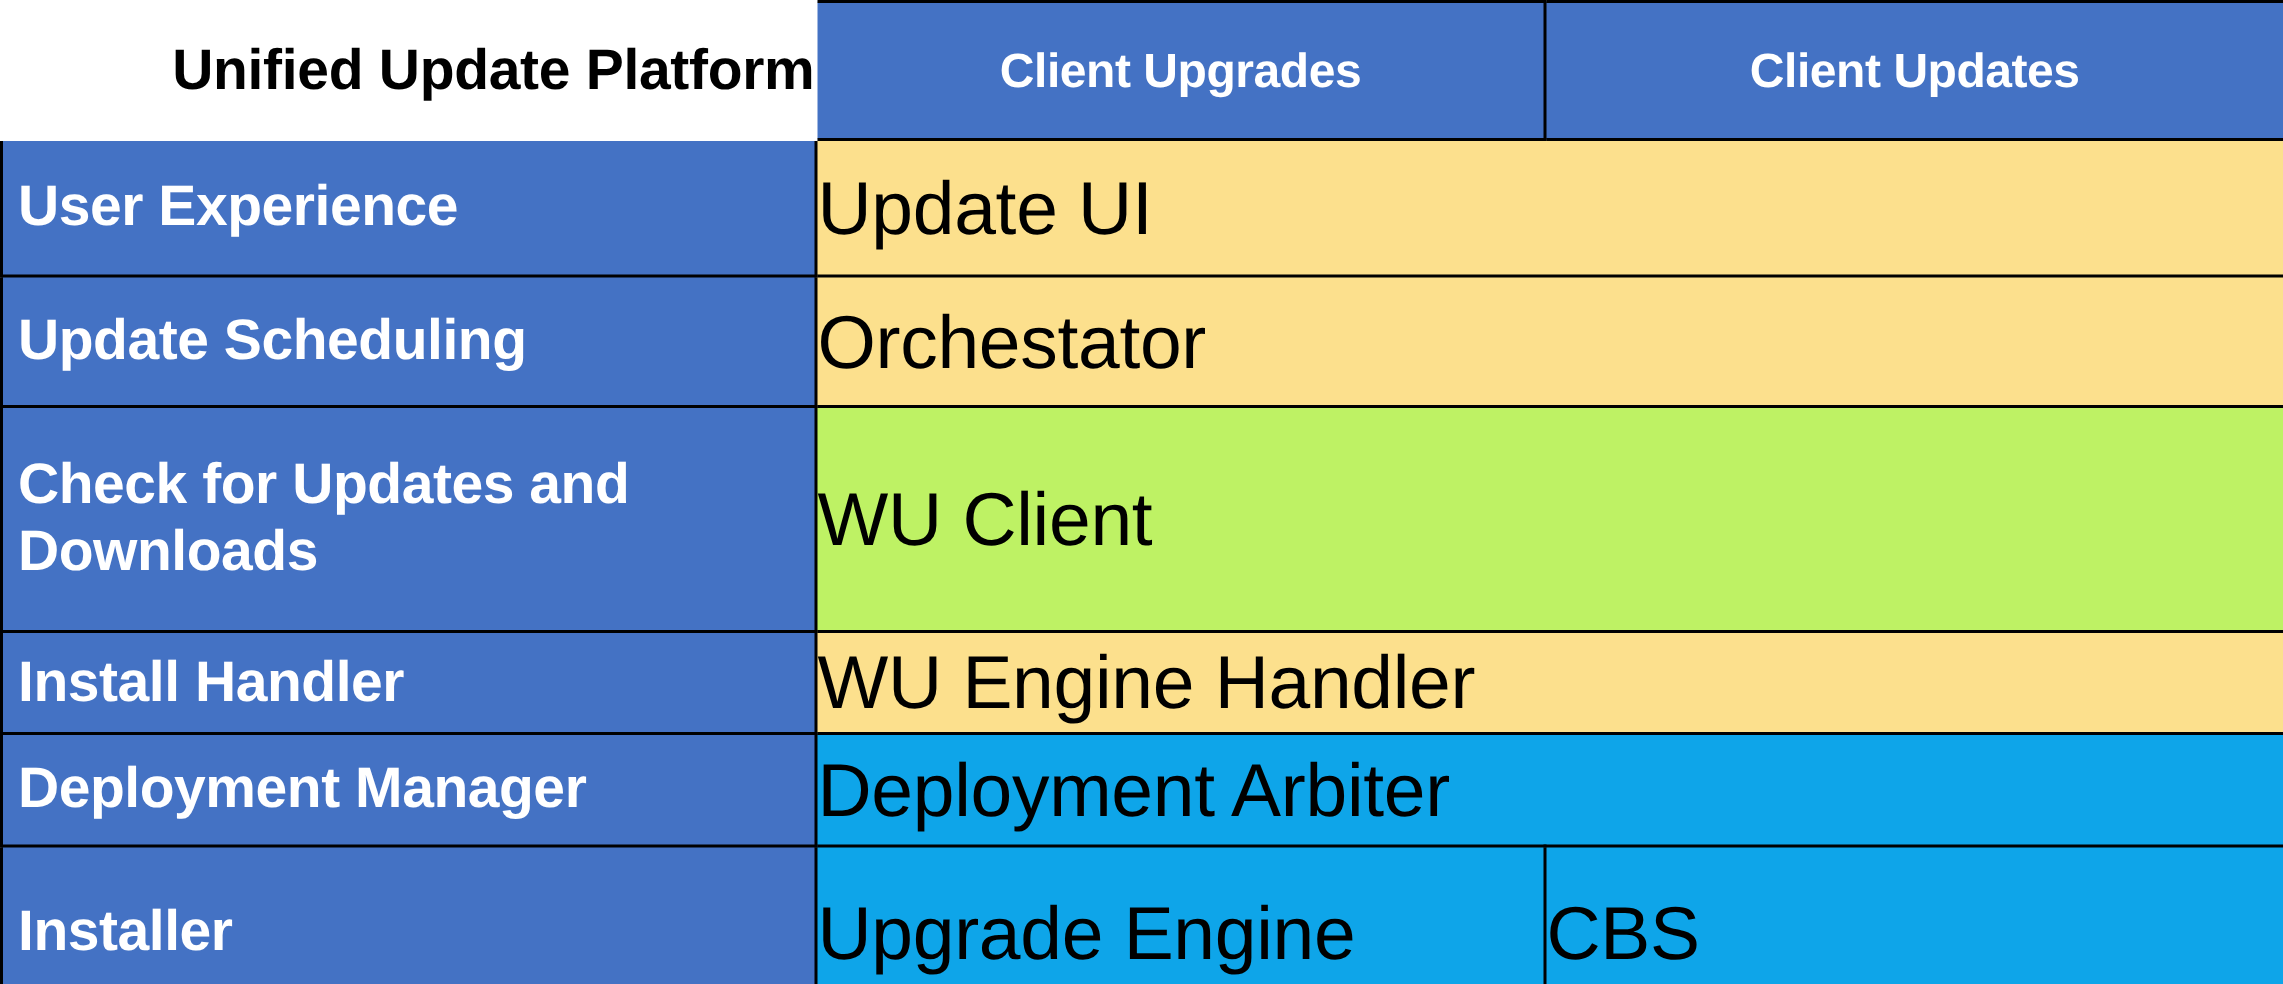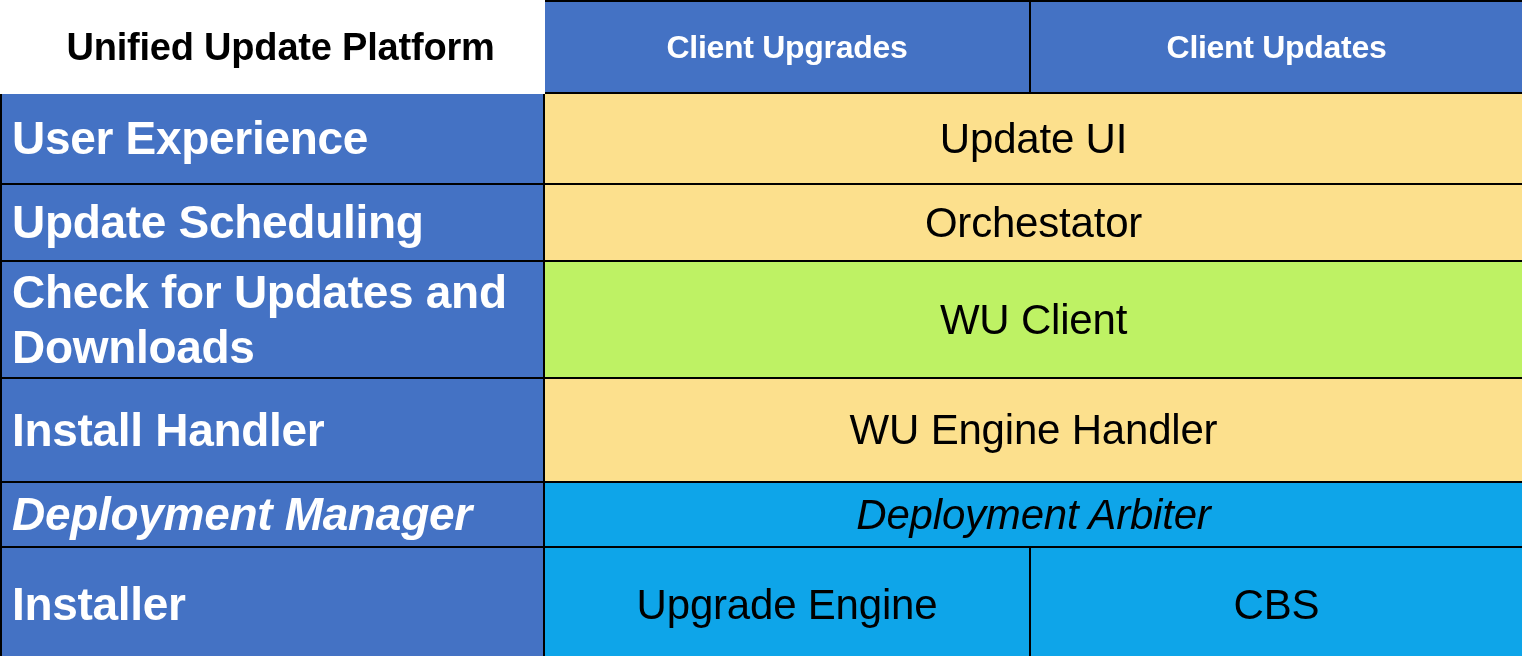--- a/index.html
+++ b/index.html
@@ -28,54 +28,53 @@
     box-sizing: border-box;
   }
 
   
   .corner-cell {
     background: #ffffff;
     border-color: #ffffff !important;
     color: #000000;
     font-weight: bold;
     font-size: 38px;
-    text-align: center;
+    text-align: right;
     padding-left: 16px !important;
     white-space: nowrap;
     letter-spacing: -0.2px;
   }
 
   
   .col-header {
     background: #4472C4;
     color: #ffffff;
     font-weight: bold;
     font-size: 32px;
     text-align: center;
     letter-spacing: -0.3px;
   }
 
   
   .row-label {
     background: #4472C4;
     color: #ffffff;
     font-weight: bold;
-    font-size: 46px;
+    font-size: 38px;
     text-align: left;
     padding-left: 10px !important;
     line-height: 1.18;
     letter-spacing: -0.3px;
   }
 
   
   .value-cell {
     color: #000000;
     font-weight: normal;
-    font-size: 42px;
-    text-align: center;
+    font-size: 50px;
     letter-spacing: -0.2px;
   }
   .fill-yellow { background: #FCE08D; }
   .fill-green  { background: #bef264; }
   .fill-gray   { background: #0ea5e9; }
 
   
   col.c-label   { width: 543px; }
   col.c-upgrade { width: 486px; }
   col.c-update  { width: 493px; }
@@ -94,36 +93,36 @@
       <td class="corner-cell">Unified Update Platform</td>
       <td class="col-header">Client Upgrades</td>
       <td class="col-header">Client Updates</td>
     </tr>
 
     <tr style="height:91px;">
       <td class="row-label">User Experience</td>
       <td class="value-cell fill-yellow" colspan="2">Update UI</td>
     </tr>
 
-    <tr style="height:77px;">
+    <tr style="height:87px;">
       <td class="row-label">Update Scheduling</td>
       <td class="value-cell fill-yellow" colspan="2">Orchestator</td>
     </tr>
 
-    <tr style="height:117px;">
+    <tr style="height:150px;">
       <td class="row-label">Check for Updates and Downloads</td>
       <td class="value-cell fill-green" colspan="2">WU Client</td>
     </tr>
 
-    <tr style="height:104px;margin-top:16px;">
+    <tr style="height:68px;margin-top:16px;">
       <td class="row-label">Install Handler</td>
       <td class="value-cell fill-yellow" colspan="2">WU Engine Handler</td>
     </tr>
 
-    <tr style="height:65px;font-style:italic;">
+    <tr style="height:75px;">
       <td class="row-label">Deployment Manager</td>
       <td class="value-cell fill-gray" colspan="2">Deployment Arbiter</td>
     </tr>
 
     <tr style="height:115px;">
       <td class="row-label">Installer</td>
       <td class="value-cell fill-gray">Upgrade Engine</td>
       <td class="value-cell fill-gray">CBS</td>
     </tr>
   </tbody>

